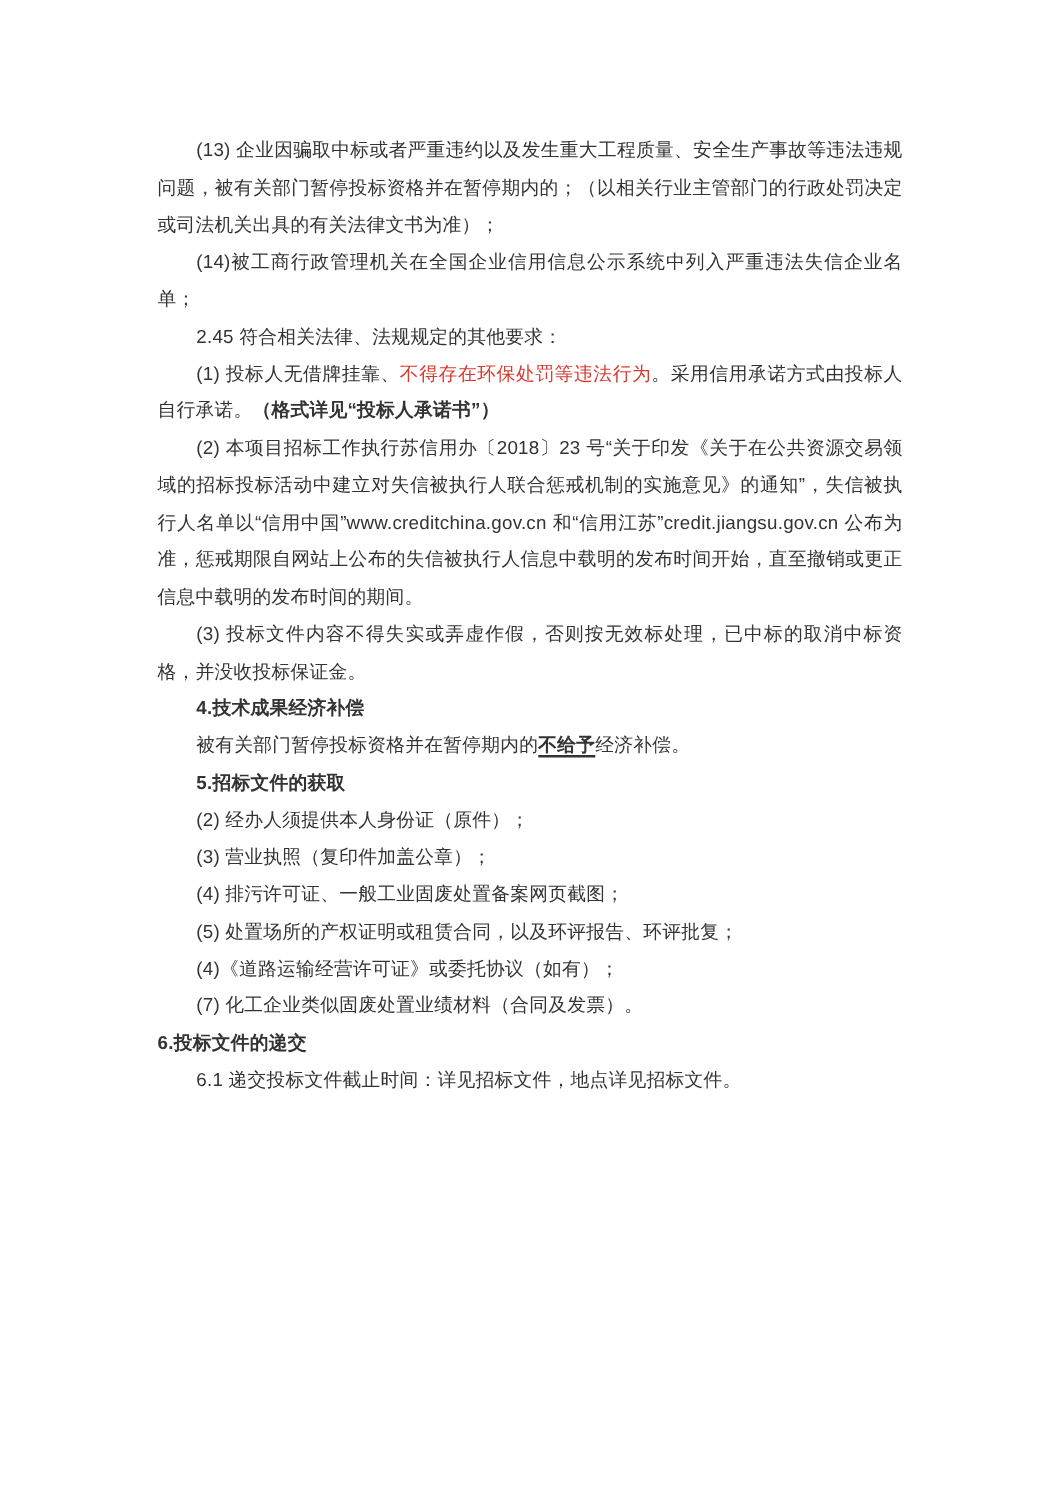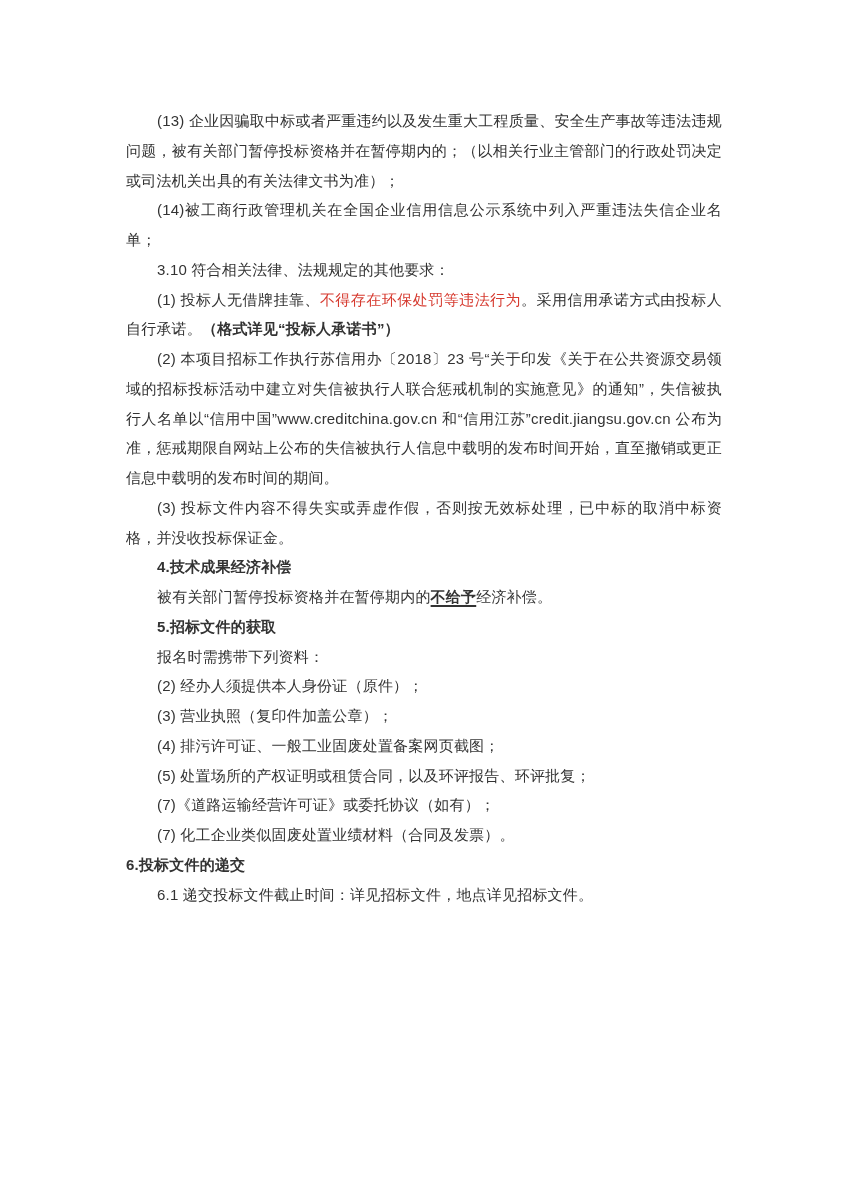--- a/index.html
+++ b/index.html
@@ -47,30 +47,29 @@
     color: var(--highlight-text-color, #111111);
   }
 </style>
 </head>
 <body>
 
 <div class="doc-page">
   <div class="doc-body">
       <p class="para indent"><span class="run normal">(13) 企业因骗取中标或者严重违约以及发生重大工程质量、安全生产事故等违法违规问题，被有关部门暂停投标资格并在暂停期内的；（以相关行业主管部门的行政处罚决定或司法机关出具的有关法律文书为准）；</span></p>
       <p class="para indent"><span class="run normal">(14)被工商行政管理机关在全国企业信用信息公示系统中列入严重违法失信企业名单；</span></p>
-      <p class="para indent"><span class="run normal">3.10 符合相关法律、法规规定的其他要求：</span></p>
+      <p class="para indent"><span class="run normal">2.45 符合相关法律、法规规定的其他要求：</span></p>
       <p class="para indent"><span class="run normal">(1) 投标人无借牌挂靠、</span><span class="run red">不得存在环保处罚等违法行为</span><span class="run normal">。采用信用承诺方式由投标人自行承诺。</span><span class="run bold">（格式详见“投标人承诺书”）</span></p>
       <p class="para indent"><span class="run normal">(2) 本项目招标工作执行苏信用办〔2018〕23 号“关于印发《关于在公共资源交易领域的招标投标活动中建立对失信被执行人联合惩戒机制的实施意见》的通知”，失信被执行人名单以“信用中国”www.creditchina.gov.cn 和“信用江苏”credit.jiangsu.gov.cn 公布为准，惩戒期限自网站上公布的失信被执行人信息中载明的发布时间开始，直至撤销或更正信息中载明的发布时间的期间。</span></p>
       <p class="para indent"><span class="run normal">(3) 投标文件内容不得失实或弄虚作假，否则按无效标处理，已中标的取消中标资格，并没收投标保证金。</span></p>
       <p class="para indent bold"><span class="run normal">4.技术成果经济补偿</span></p>
       <p class="para indent"><span class="run normal">被有关部门暂停投标资格并在暂停期内的</span><span class="run bold-underline">不给予</span><span class="run normal">经济补偿。</span></p>
       <p class="para indent bold"><span class="run normal">5.招标文件的获取</span></p>
-      <p class="para indent"><span class="run normal">报名时需携带下列资料：</span></p>
       <p class="para indent"><span class="run normal">(2) 经办人须提供本人身份证（原件）；</span></p>
       <p class="para indent"><span class="run normal">(3) 营业执照（复印件加盖公章）；</span></p>
       <p class="para indent"><span class="run normal">(4) 排污许可证、一般工业固废处置备案网页截图；</span></p>
       <p class="para indent"><span class="run normal">(5) 处置场所的产权证明或租赁合同，以及环评报告、环评批复；</span></p>
-      <p class="para indent"><span class="run normal">(7)《道路运输经营许可证》或委托协议（如有）；</span></p>
+      <p class="para indent"><span class="run normal">(4)《道路运输经营许可证》或委托协议（如有）；</span></p>
       <p class="para indent"><span class="run normal">(7) 化工企业类似固废处置业绩材料（合同及发票）。</span></p>
       <p class="para bold"><span class="run normal">6.投标文件的递交</span></p>
       <p class="para indent"><span class="run normal">6.1 递交投标文件截止时间：详见招标文件，地点详见招标文件。</span></p>
     </div>
 </div>
 
 </body></html>

